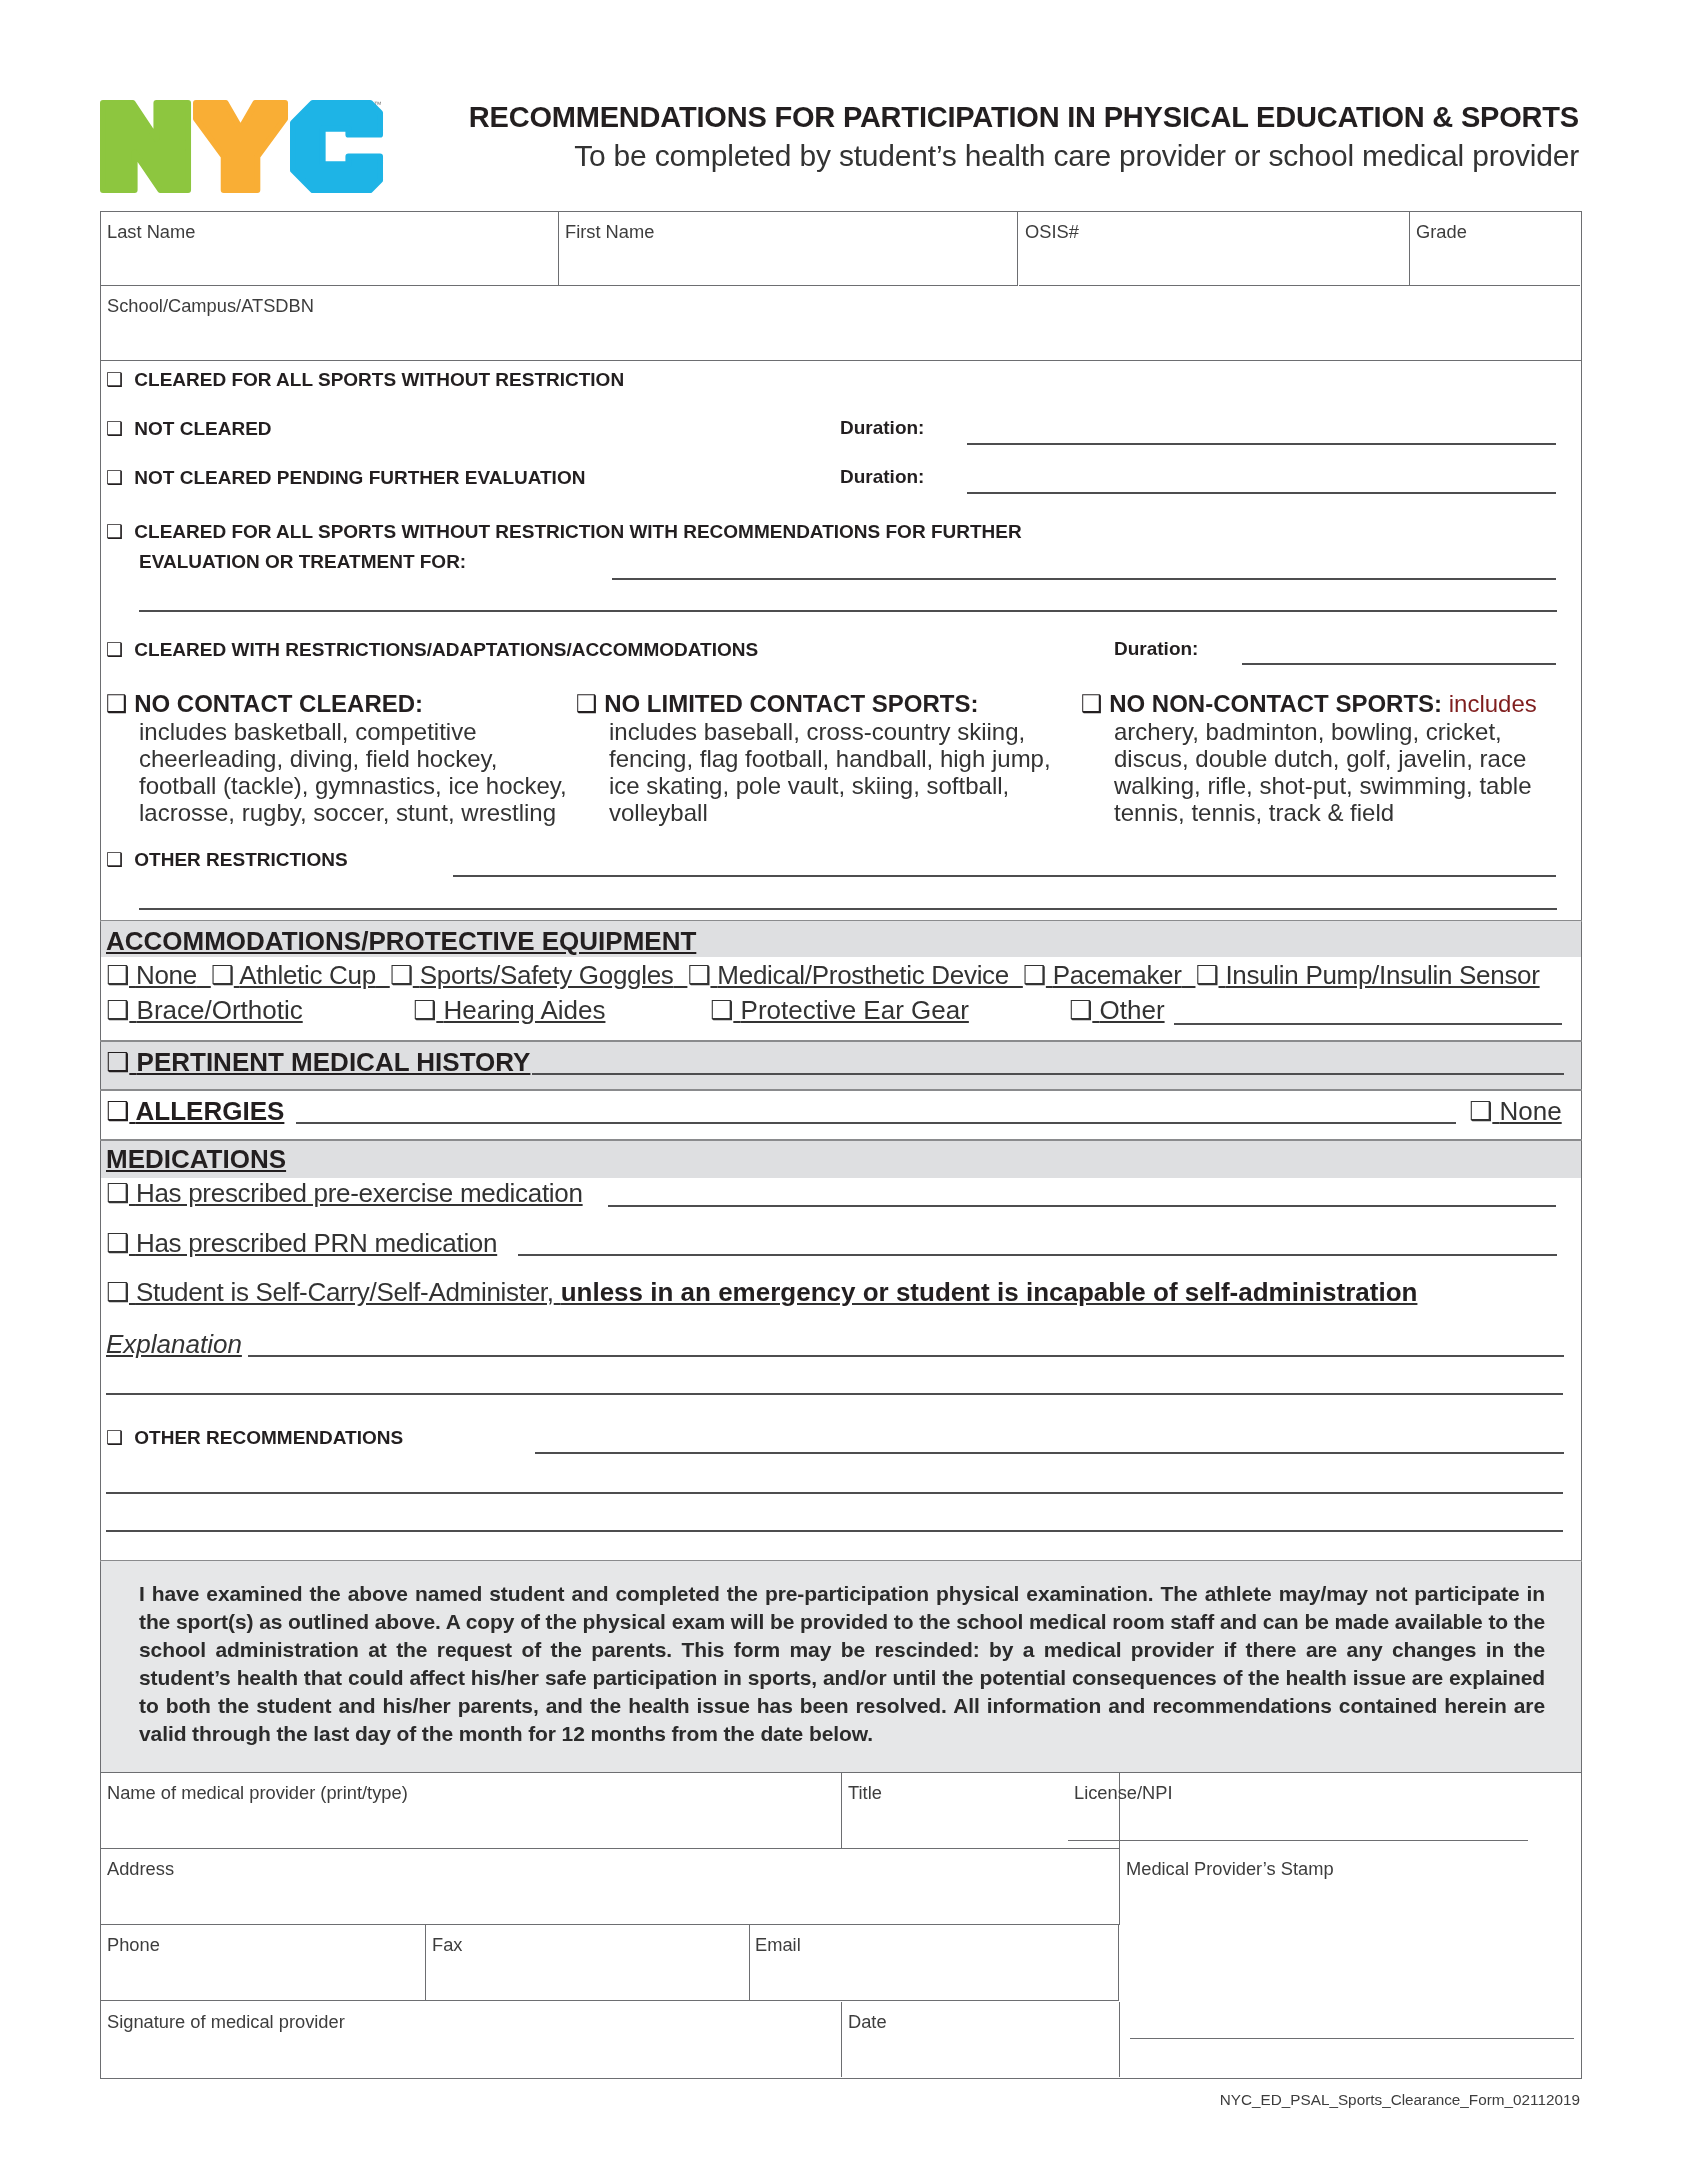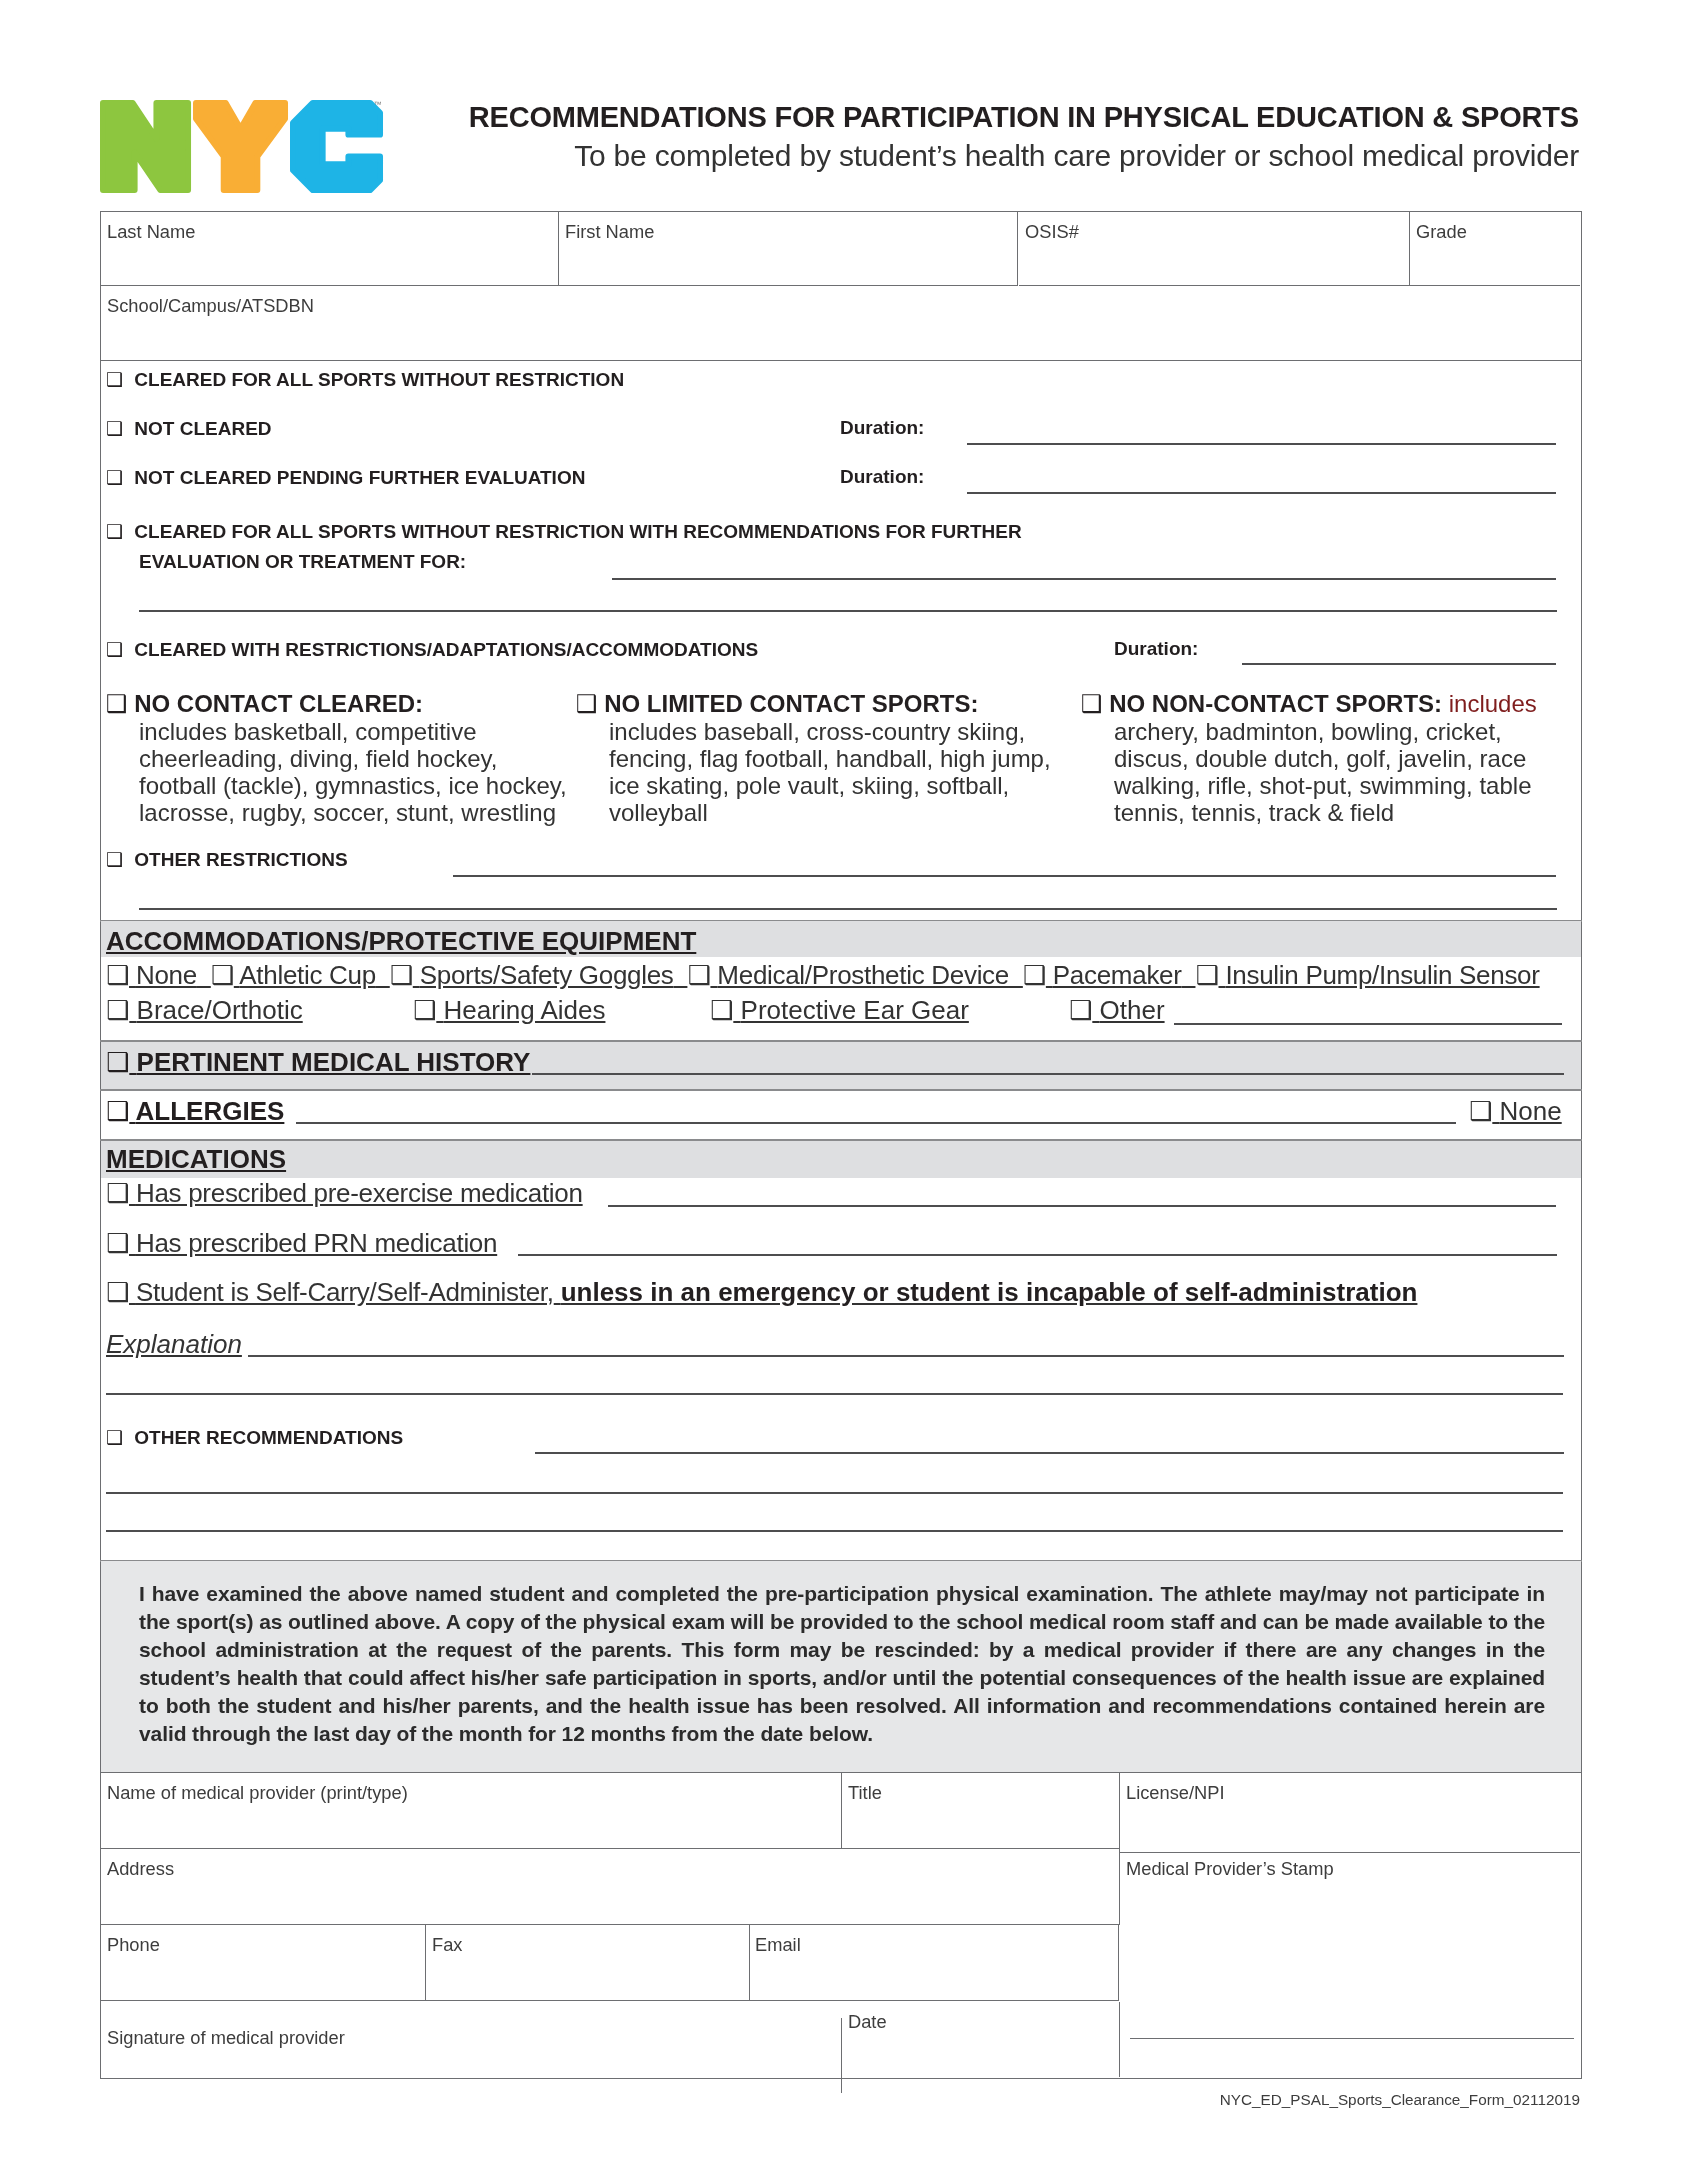--- a/index.html
+++ b/index.html
@@ -215,40 +215,40 @@
   <p>I have examined the above named student and completed the pre-participation physical examination. The athlete may/may not participate in the sport(s) as outlined above. A copy of the physical exam will be provided to the school medical room staff and can be made available to the school administration at the request of the parents. This form may be rescinded: by a medical provider if there are any changes in the student’s health that could affect his/her safe participation in sports, and/or until the potential consequences of the health issue are explained to both the student and his/her parents, and the health issue has been resolved. All information and recommendations contained herein are valid through the last day of the month for 12 months from the date below.</p>
 </div>
 
 <div class="tbl" style="left:100px; top:1772px; width:1482px; height:307px;">
   <div class="cell" style="left:0; top:0; width:741px; height:76px; border-right-width:1.5px; border-bottom-width:1.5px;">
     <span class="lbl">Name of medical provider (print/type)</span>
   </div>
   <div class="cell" style="left:741px; top:0; width:278px; height:76px; border-right-width:1.5px; border-bottom-width:1.5px;">
     <span class="lbl">Title</span>
   </div>
-  <div class="cell" style="left:1019px; top:0; width:460px; height:80px; border-bottom-width:1.5px;text-decoration:underline;">
+  <div class="cell" style="left:967px; top:0; width:460px; height:68px; border-bottom-width:1.5px;text-decoration:underline;">
     <span class="lbl">License/NPI</span>
   </div>
   <div class="cell" style="left:0; top:76px; width:1019px; height:76px; border-right-width:1.5px; border-bottom-width:1.5px;">
     <span class="lbl">Address</span>
   </div>
   <div class="cell" style="left:1019px; top:76px; width:460px; height:228px;">
     <span class="lbl">Medical Provider’s Stamp</span>
     <div class="thinline" style="left:10px; top:189px; width:444px;"></div>
   </div>
   <div class="cell" style="left:0; top:152px; width:325px; height:76px; border-right-width:1.5px; border-bottom-width:1.5px;">
     <span class="lbl">Phone</span>
   </div>
   <div class="cell" style="left:325px; top:152px; width:324px; height:76px; border-right-width:1.5px; border-bottom-width:1.5px;">
     <span class="lbl">Fax</span>
   </div>
   <div class="cell" style="left:648px; top:152px; width:370px; height:76px; border-right-width:1.5px; border-bottom-width:1.5px;">
     <span class="lbl">Email</span>
   </div>
-  <div class="cell" style="left:0; top:245px; width:741px; height:75px; border-right-width:1.5px;">
+  <div class="cell" style="left:0; top:229px; width:741px; height:75px; border-right-width:1.5px;">
     <span class="lbl">Signature of medical provider</span>
   </div>
   <div class="cell" style="left:741px; top:229px; width:278px; height:75px; border-right-width:1.5px;">
     <span class="lbl">Date</span>
   </div>
 </div>
 
 <div class="abs footer">NYC_ED_PSAL_Sports_Clearance_Form_02112019</div>
 
 

